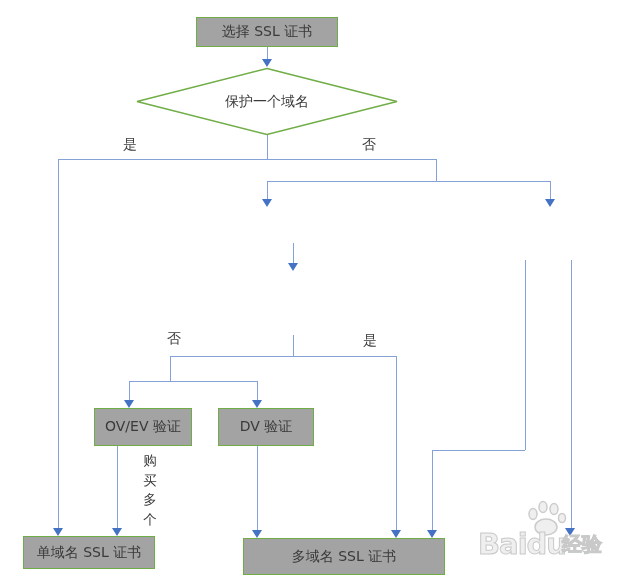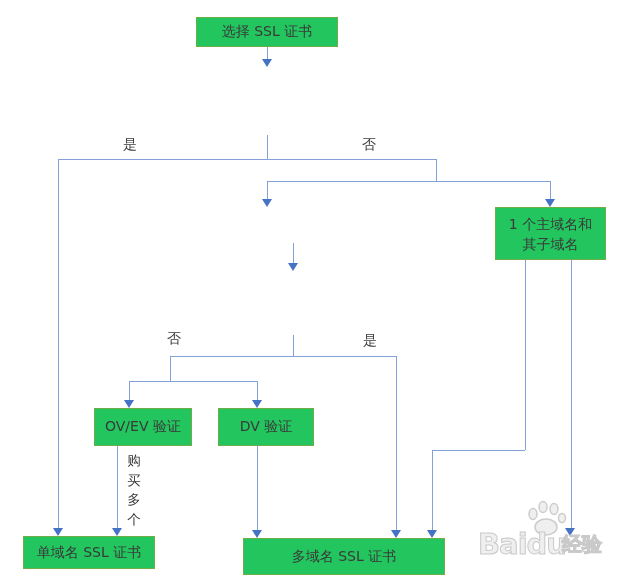--- a/index.html
+++ b/index.html
@@ -5,32 +5,32 @@
   html,body{margin:0;padding:0;background:#ffffff;}
   .canvas{position:relative;width:639px;height:583px;background:#ffffff;overflow:hidden;
           font-family:"DejaVu Sans","Liberation Sans",sans-serif;color:#3a3a3a;}
   
   .lv{position:absolute;width:1.5px;background:#84a1d8;}
   .lh{position:absolute;height:1.5px;background:#84a1d8;}
   
   .arr{position:absolute;width:0;height:0;border-left:5px solid transparent;
        border-right:5px solid transparent;border-top:8px solid #4472c4;}
   
-  .box{position:absolute;border:1.5px solid #70ad47;background:#22c55e;box-sizing:border-box;
+  .box{position:absolute;border:1.5px solid #70ad47;background:#a3a3a3;box-sizing:border-box;
        display:flex;align-items:center;justify-content:center;font-size:14px;text-align:center;}
   .box .two{line-height:20px;}
   
   .diamond{position:absolute;}
   .diamond svg{position:absolute;left:0;top:0;}
   .dlabel{position:absolute;left:0;top:0;right:0;bottom:0;display:flex;align-items:center;
           justify-content:center;font-size:14px;}
   
   .elabel{position:absolute;width:28px;font-size:14px;text-align:center;}
   .vtext{position:absolute;width:16px;font-size:13.5px;line-height:19.5px;
-         word-break:break-all;text-align:center;}
+         word-break:break-all;text-align:center;margin-left:16px;}
   
   .wm{position:absolute;left:0;top:0;width:100%;height:100%;pointer-events:none;z-index:5;}
   .wm-brand{position:absolute;left:478px;top:527px;font-size:29px;font-weight:700;
             color:#efefef;-webkit-text-stroke:1px #c9c9c9;letter-spacing:-1px;}
   .wm-badge{position:absolute;left:562px;top:531px;font-size:20px;font-weight:700;
             color:#0f766e;-webkit-text-stroke:1px #c9c9c9;}
   .wm-url{position:absolute;left:481px;top:552px;font-size:12.5px;font-weight:700;
           color:#e4e4e4;-webkit-text-stroke:0.5px #cfcfcf;}
   .wm svg{position:absolute;}
 </style>
@@ -68,33 +68,33 @@
   <div class="arr" style="left:288px;top:263px"></div>
   <div class="arr" style="left:124px;top:400px"></div>
   <div class="arr" style="left:252px;top:400px"></div>
   <div class="arr" style="left:53px;top:528px"></div>
   <div class="arr" style="left:112px;top:528px"></div>
   <div class="arr" style="left:252px;top:530px"></div>
   <div class="arr" style="left:391px;top:530px"></div>
   <div class="arr" style="left:427px;top:530px"></div>
   <div class="arr" style="left:565px;top:528px"></div>
 
+  <div class="diamond" style="left:135px;top:67px;width:264px;height:69px">
+    <svg width="264" height="69">
+      <polygon points="132,1.5 262,34.5 132,67.5 2,34.5" fill="#ffffff" stroke="#70ad47" stroke-width="1.5"></polygon>
+    </svg>
+    <span class="dlabel">保护一个域名</span>
+  </div>
 
 
   <div class="box" style="left:196px;top:17px;width:142px;height:30px">
     <span>选择 SSL 证书</span>
   </div>
 
 
-  <div class="box" style="left:495px;top:207px;width:111px;height:53px">
-    <span class="two">
-      <span>1 个主域名和</span><br>
-      <span>其子域名</span>
-    </span>
-  </div>
 
   <div class="box" style="left:218px;top:408px;width:96px;height:38px">
     <span>DV 验证</span>
   </div>
 
   <div class="box" style="left:94px;top:408px;width:98px;height:38px">
     <span>OV/EV 验证</span>
   </div>
 
   <div class="box" style="left:243px;top:538px;width:202px;height:37px">

